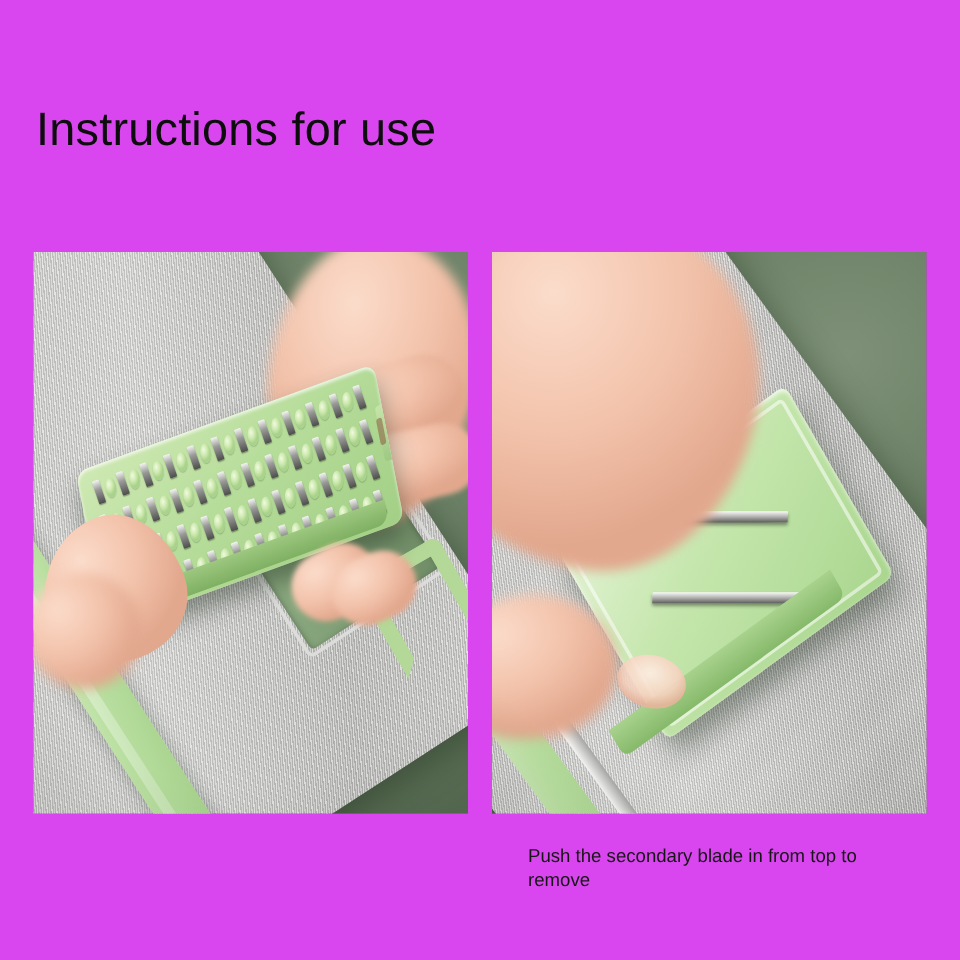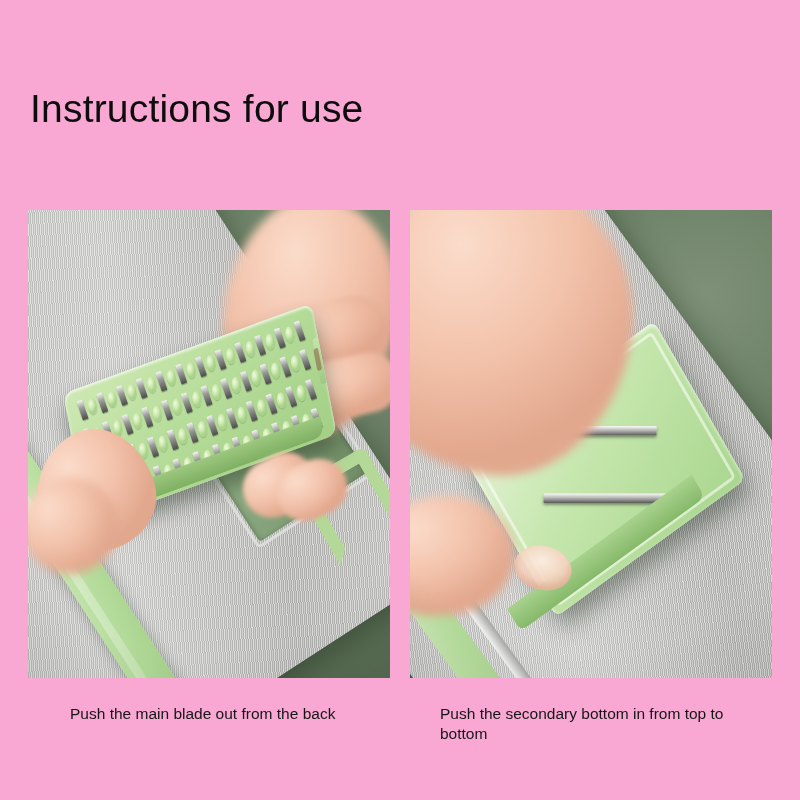--- a/index.html
+++ b/index.html
@@ -13,21 +13,21 @@
     height: 800px;
     position: relative;
     overflow: hidden;
     font-family: "Liberation Sans", "DejaVu Sans", sans-serif;
     color: #141414;
   }
 
   .page {
     position: absolute;
     inset: 0;
-    background: #f9a8d4;
+    background: #d946ef;
   }
 
   
   .page-title {
     position: absolute;
     left: 30px;
     top: 62px;
     font-size: 39px;
     font-weight: 400;
     letter-spacing: 0.2px;
@@ -554,17 +554,16 @@
 
         <div class="r-nail"></div>
         <div class="skin skin-blur r-thumb"></div>
 
         <div class="vignette"></div>
       </div>
     </div>
 
   </div>
 
-  <p class="caption caption-left">Push the main blade out from the back</p>
-
-  <p class="caption caption-right">Push the secondary bottom in from top to bottom</p>
+
+  <p class="caption caption-right">Push the secondary blade in from top to remove</p>
 
 </div>
 
 </body></html>

